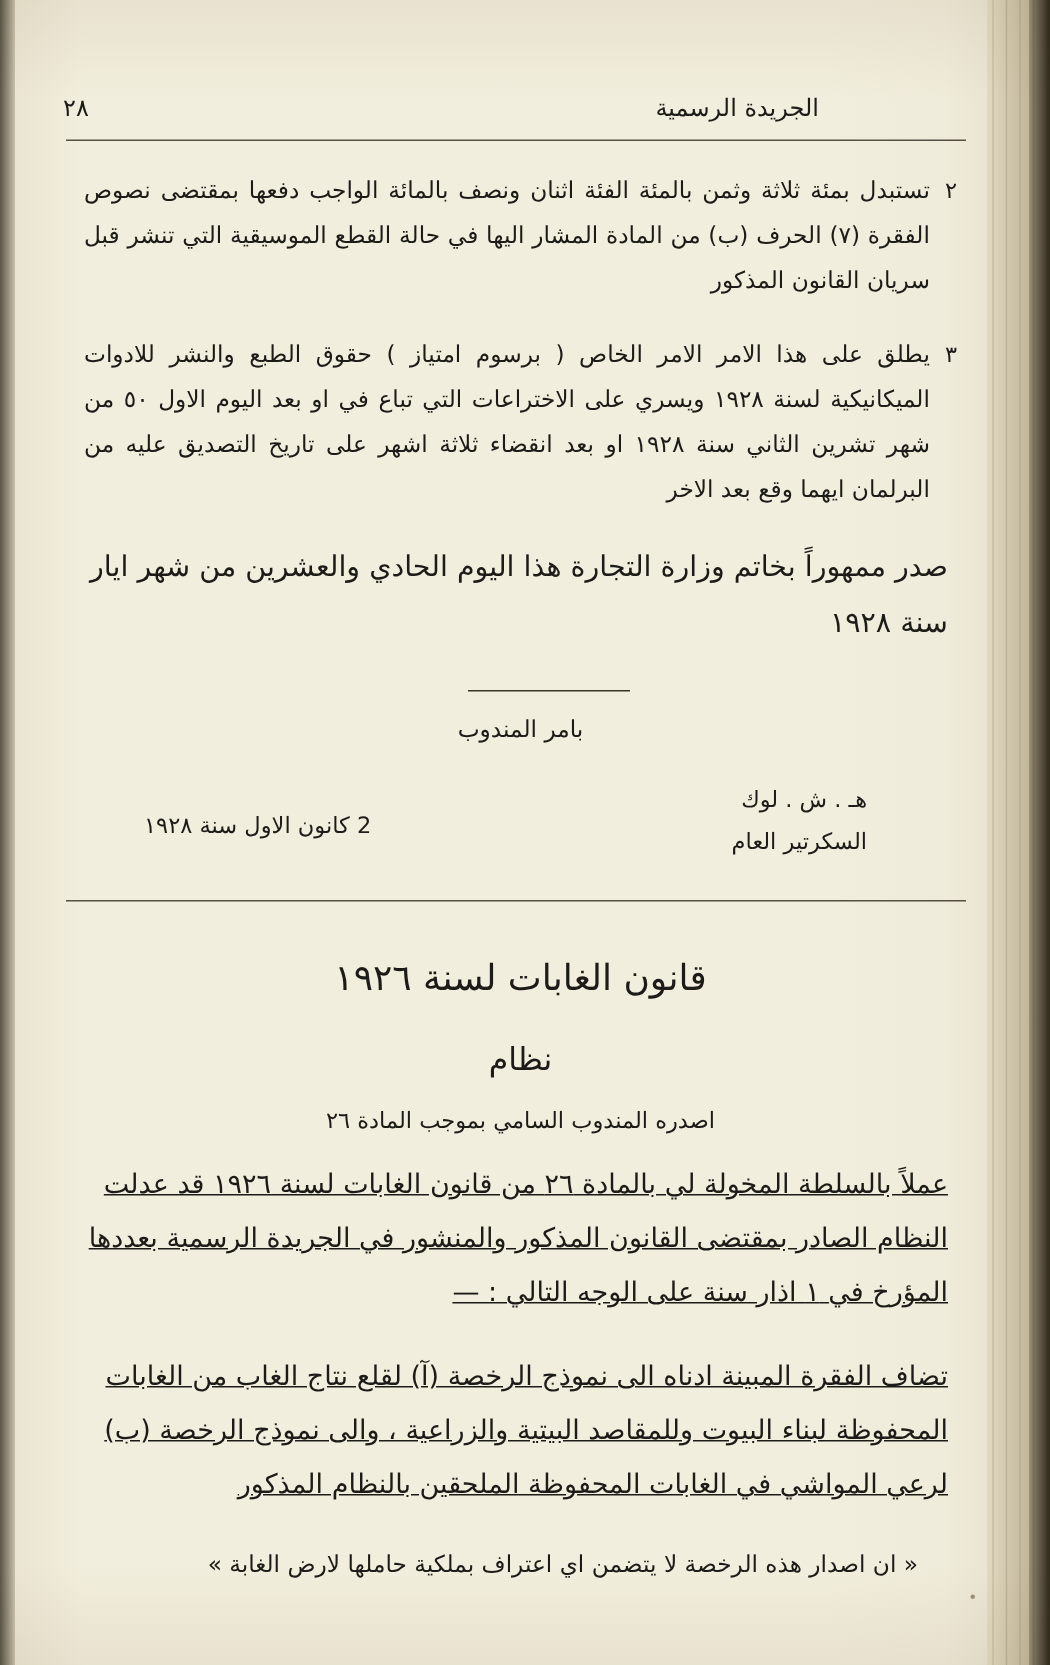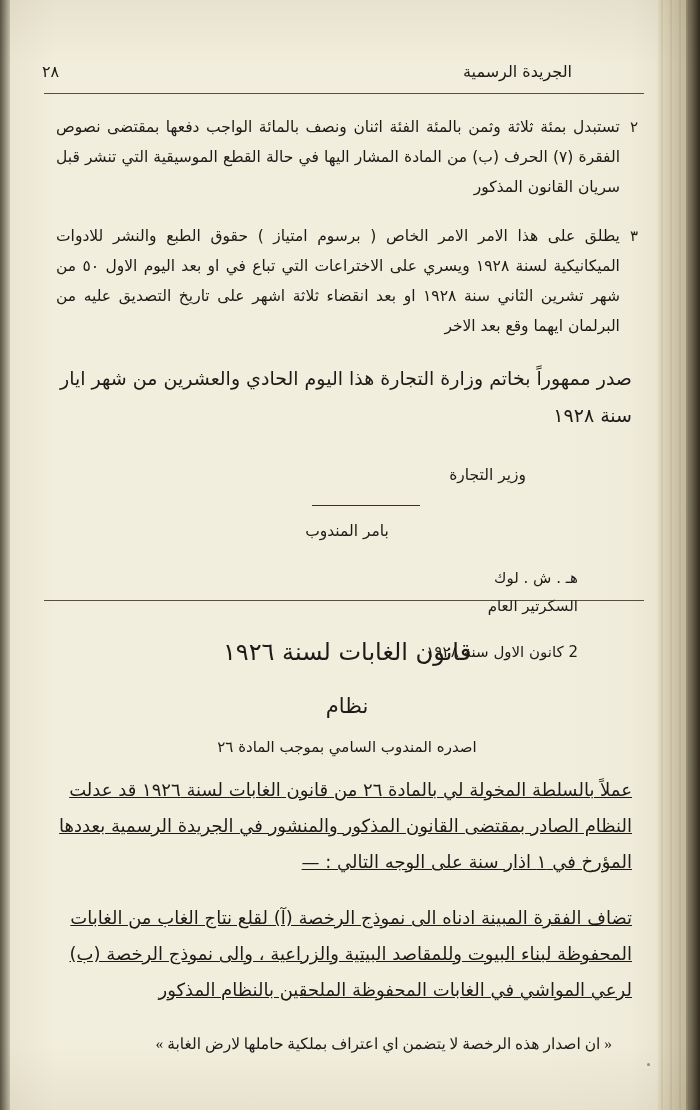--- a/index.html
+++ b/index.html
@@ -78,21 +78,21 @@
     right: 58px;
     display: flex;
     flex-direction: row-reverse;
     align-items: baseline;
     justify-content: space-between;
     font-size: 15px;
   }
   .header-title {
     font-size: 16px;
     letter-spacing: 0.5px;
-    margin-right: 70px;
+    margin-right: 96px;
   }
   .header-page {
     font-size: 16px;
   }
   .rule-top {
     position: absolute;
     top: 93px;
     left: 44px;
     right: 56px;
     height: 1px;
@@ -150,21 +150,20 @@
     margin: 14px auto 16px 0;
     margin-right: 218px;
   }
   .center-line {
     text-align: center;
     font-size: 15.5px;
     margin-bottom: 24px;
   }
   .two-col {
     display: flex;
-    flex-direction: column;
     justify-content: space-between;
     align-items: flex-start;
     font-size: 15px;
     padding-right: 60px;
     padding-left: 40px;
   }
   .two-col .right-col {
     text-align: right;
     line-height: 1.9;
   }
@@ -209,21 +208,20 @@
     font-size: 18px;
     line-height: 2.0;
     margin-bottom: 20px;
     text-decoration: underline;
   }
   .quote {
     padding-right: 26px;
     font-size: 15.5px;
     line-height: 2.0;
     margin-top: 10px;
-    font-family: Liberation Serif, serif;
   }
   .speck {
     position: absolute;
     width: 3px;
     height: 3px;
     border-radius: 50%;
     background: rgba(90,75,45,0.55);
   }
 </style>
 </head>
@@ -248,21 +246,20 @@
       </div>
 
       <div class="para">
         <div class="num">٣</div>
         <div class="txt">يطلق على هذا الامر الامر الخاص ( برسوم امتياز ) حقوق الطبع والنشر للادوات الميكانيكية لسنة ١٩٢٨ ويسري  على الاختراعات التي تباع في او بعد اليوم الاول ٥٠ من شهر تشرين الثاني سنة ١٩٢٨ او بعد انقضاء ثلاثة اشهر على تاريخ التصديق عليه من البرلمان ايهما وقع بعد الاخر</div>
       </div>
 
       <div class="plain">صدر ممهوراً بخاتم وزارة التجارة هذا اليوم الحادي والعشرين  من شهر ايار سنة ١٩٢٨</div>
 
       <div class="sig-block">
-        <div class="sig-line2">وزير التجارة</div>
       </div>
 
       <div class="short-rule"></div>
 
       <div class="center-line">بامر المندوب</div>
 
       <div class="two-col">
         <div class="right-col">
           <div>هـ . ش . لوك</div>
           <div>السكرتير العام</div>

